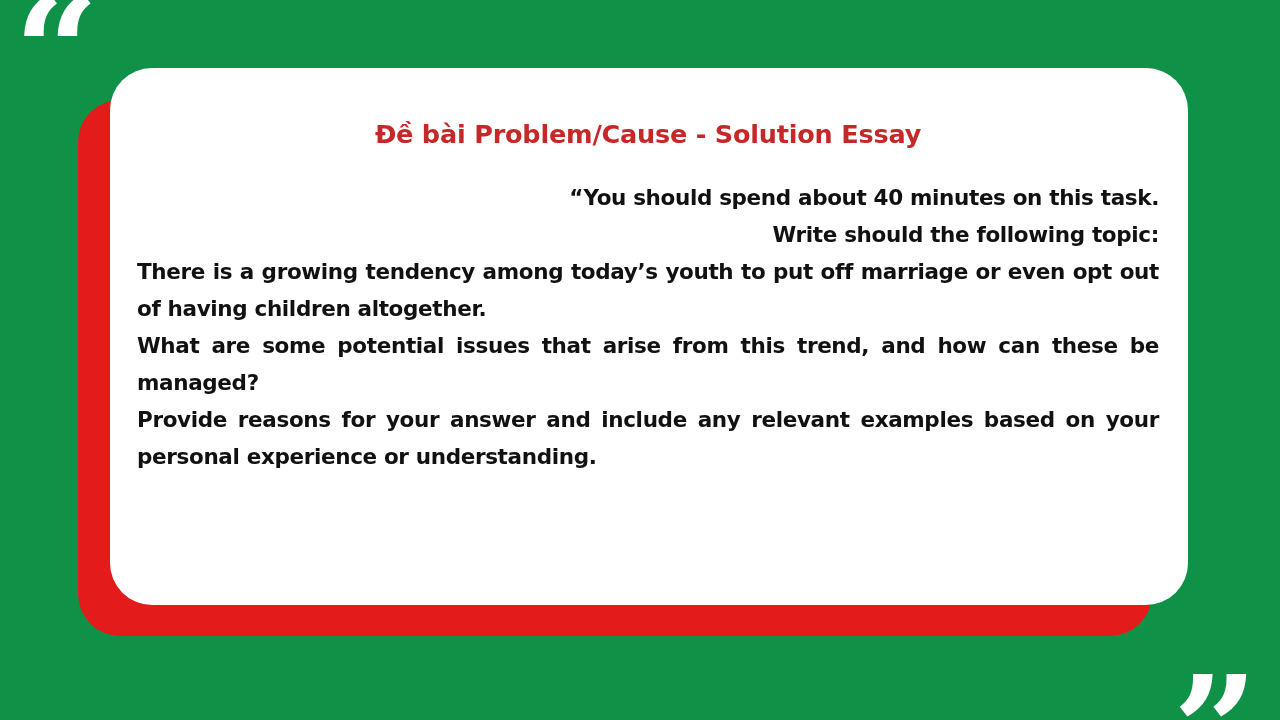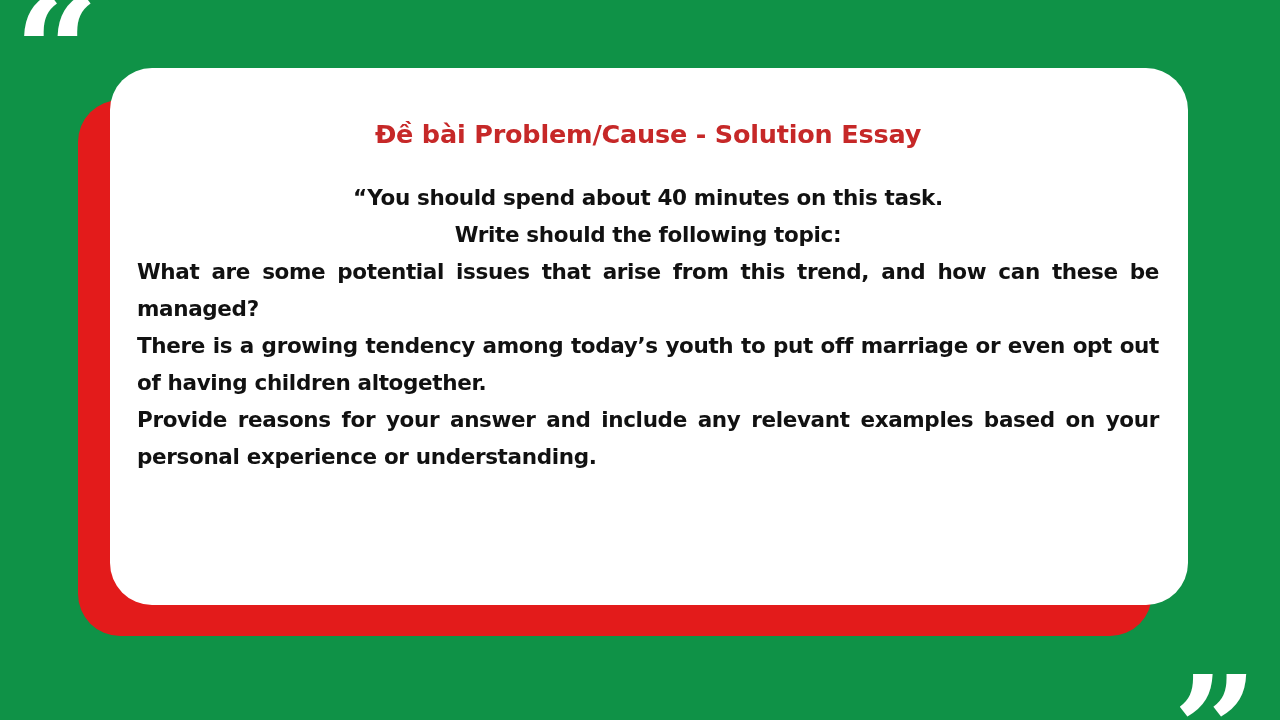--- a/index.html
+++ b/index.html
@@ -100,21 +100,21 @@
     color: #111111;
     font-family: "DejaVu Sans", sans-serif;
     font-size: 21.5px;
     font-weight: 700;
     line-height: 37px;
     letter-spacing: -0.35px;
     text-align: justify;
     text-justify: inter-word;
   }
   .prompt-line.single {
-    text-align: center;
+    text-align: right;
   }
 </style>
 </head>
 <body>
 
 <div id="slide">
 
   <span id="quote-open" class="deco-quote">“</span>
 
   <div id="card-stack">
@@ -122,22 +122,22 @@
     <div id="card-white"></div>
   </div>
 
   <div id="card-content">
 
     <h1 id="essay-title">Đề bài Problem/Cause - Solution Essay</h1>
 
     <div id="prompt-body">
       <p class="prompt-line single">“You should spend about 40 minutes on this task.</p>
       <p class="prompt-line single">Write should the following topic:</p>
+      <p class="prompt-line">There is a growing tendency among today’s youth to put off marriage or even opt out of having children altogether.</p>
       <p class="prompt-line">What are some potential issues that arise from this trend, and how can these be managed?</p>
-      <p class="prompt-line">There is a growing tendency among today’s youth to put off marriage or even opt out of having children altogether.</p>
       <p class="prompt-line">Provide reasons for your answer and include any relevant examples based on your personal experience or understanding.</p>
     </div>
 
   </div>
 
   <span id="quote-close" class="deco-quote">”</span>
 
 </div>
 
 </body></html>

